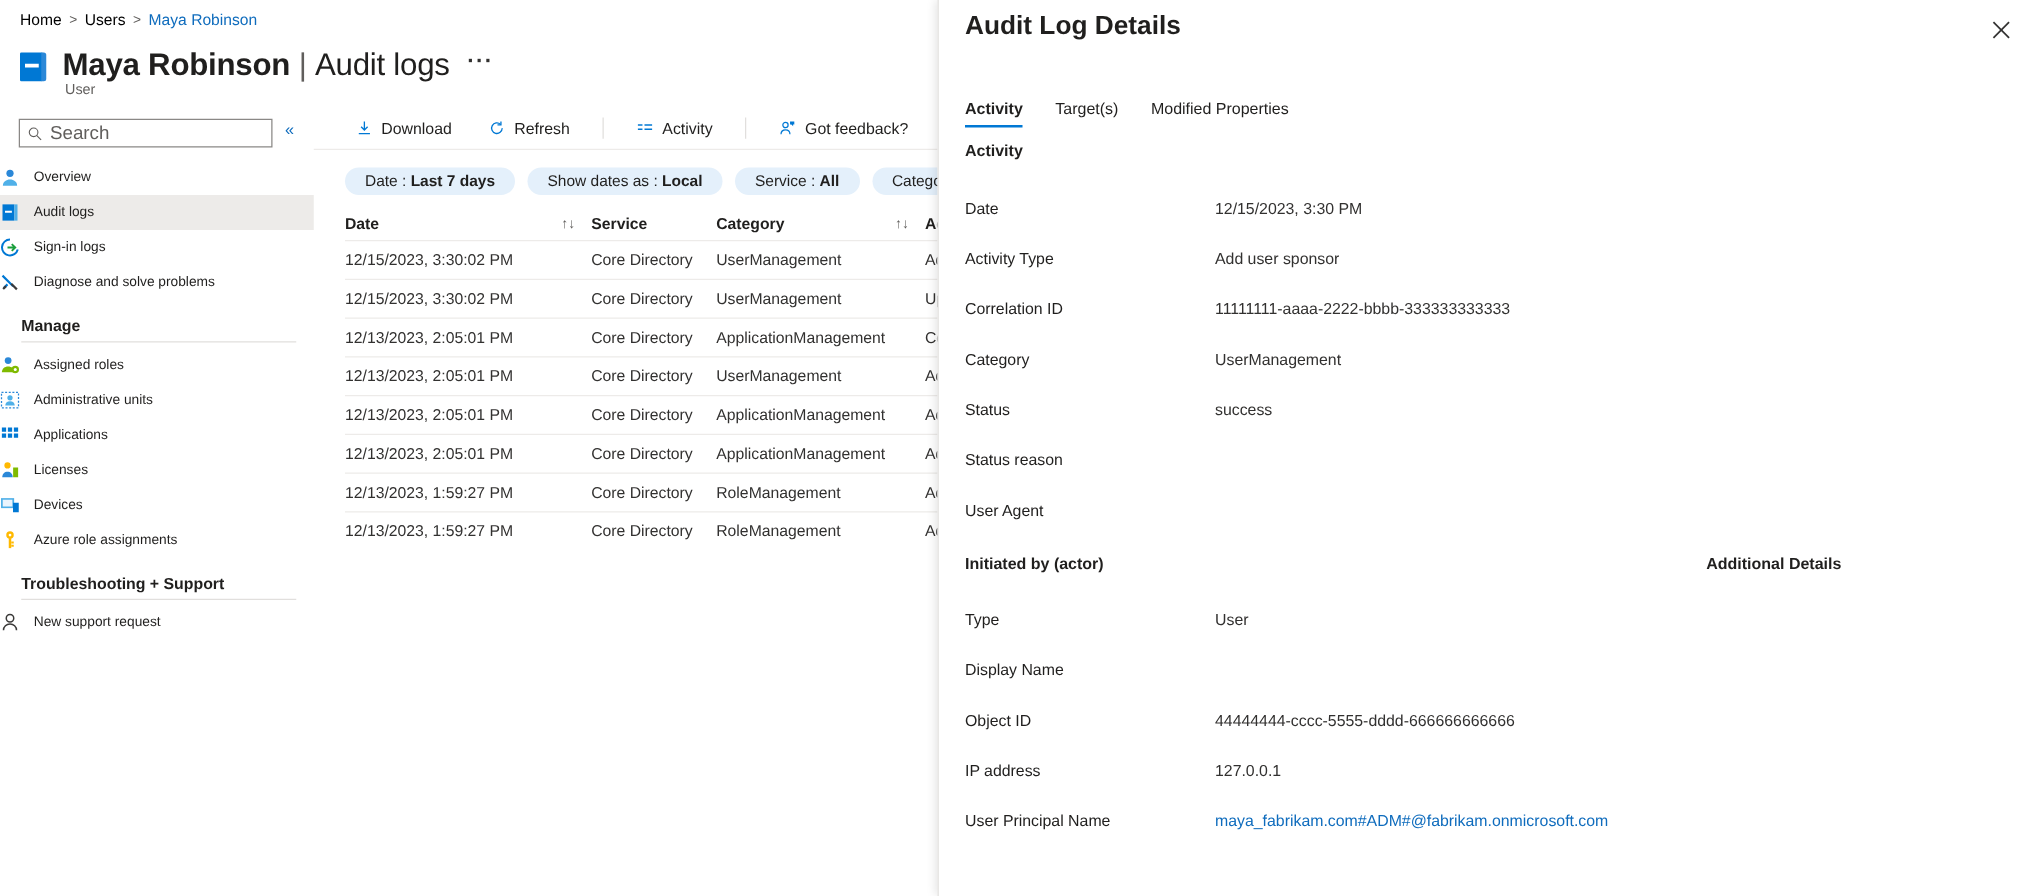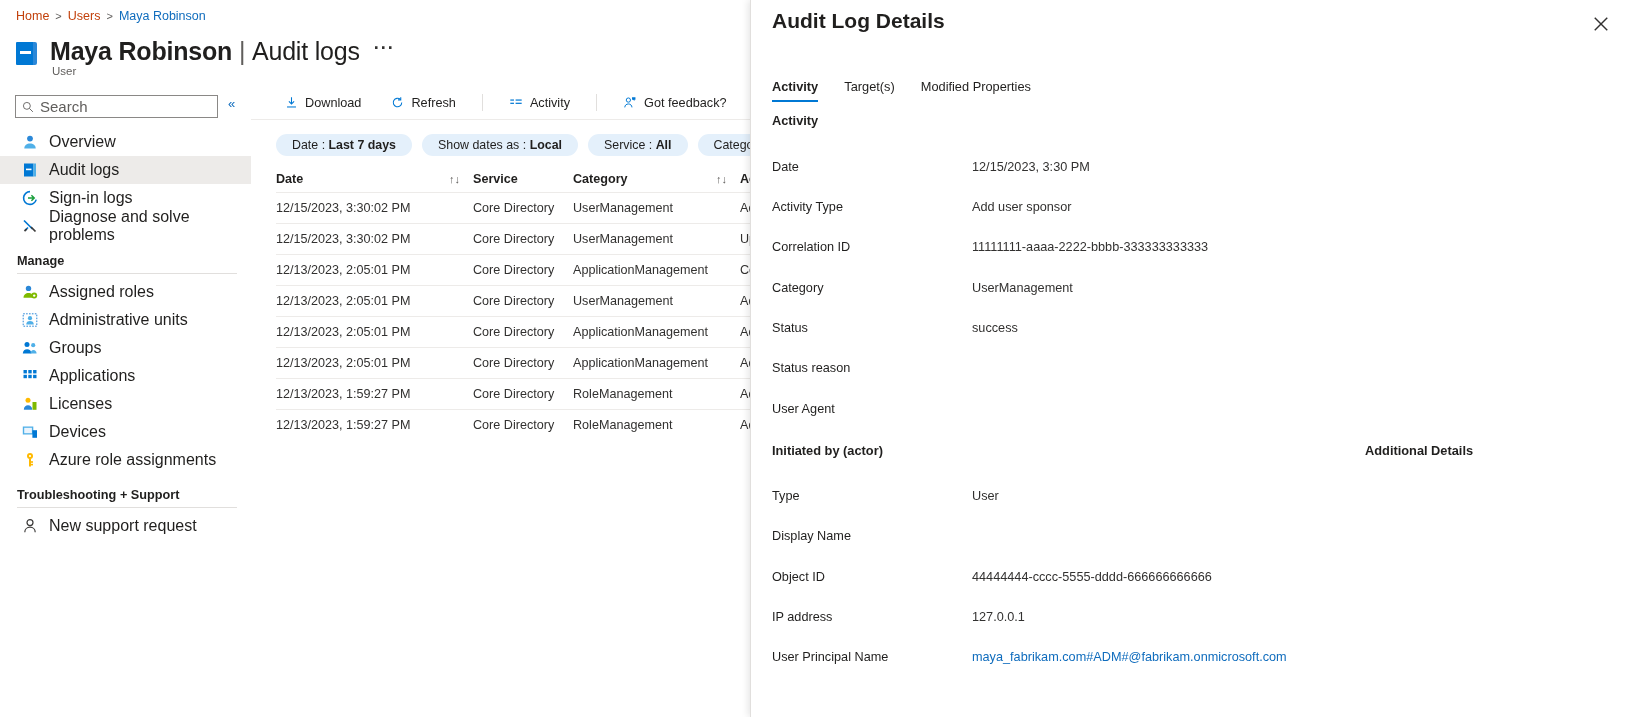--- a/index.html
+++ b/index.html
@@ -11,21 +11,21 @@
     overflow: hidden;
   }
   #app { position: relative; width: 1633px; height: 717px; }
 
   
   .breadcrumb {
     position: absolute; left: 16px; top: 9px;
     display: flex; align-items: center; gap: 6px;
     font-size: 12.5px;
   }
-  .crumb { color: #c2410c; cursor: pointer; }
+  .crumb { color: #000000; cursor: pointer; }
   .crumb.last { color: #0f6cbd; }
   .crumb-sep { color: #605e5c; font-size: 11px; }
 
   
   .title-row {
     position: absolute; left: 14px; top: 32px;
     display: flex; align-items: flex-start; gap: 10px;
   }
   .title-icon {
     width: 26px; height: 28px; margin-top: 8px;
@@ -81,22 +81,22 @@
     font-size: 13px; color: #0f6cbd; cursor: pointer; user-select: none;
   }
 
   
   .sidebar {
     position: absolute; left: 0; top: 128px; width: 251px; height: 589px;
     background: #ffffff;
   }
   .nav-item {
     display: flex; align-items: center; gap: 11px;
-    height: 28px; padding-left: 22px; cursor: pointer;
-    font-size: 16px; color: #201f1e;
+    height: 28px; padding-left: 0; cursor: pointer;
+    font-size: 11px; color: #201f1e;
   }
   .nav-item.selected { background: #edebe9; }
   .nav-icon { width: 16px; height: 16px; flex: 0 0 16px; position: relative; }
   .nav-group {
     font-size: 12.7px; font-weight: 700; color: #201f1e;
     padding-left: 17px; margin-top: 14px; margin-bottom: 2px;
   }
   .nav-rule {
     height: 1px; background: #e1dfdd; margin: 5px 14px 4px 17px;
   }
@@ -279,31 +279,20 @@
       <span class="nav-icon">
         <svg width="16" height="16" viewBox="0 0 16 16">
             <rect x="1.2" y="1.8" width="13.6" height="12.4" fill="none" stroke="#2b88d8" stroke-width="1" stroke-dasharray="1.6 1.3"></rect>
             <circle cx="8" cy="6.2" r="2.1" fill="#50b0e8"></circle>
             <path d="M4.2 12.4c0-2.2 1.7-3.4 3.8-3.4s3.8 1.2 3.8 3.4z" fill="#50b0e8"></path>
           </svg>
       </span>
       <span>Administrative units</span>
     </div>
 
-    <div class="nav-item">
-      <span class="nav-icon">
-        <svg width="16" height="16" viewBox="0 0 16 16">
-            <circle cx="5" cy="4.6" r="2.5" fill="#0078d4"></circle>
-            <circle cx="11.2" cy="5.2" r="2.1" fill="#50b0e8"></circle>
-            <path d="M0.8 13.6c0-2.8 2-4.3 4.3-4.3s4.3 1.5 4.3 4.3z" fill="#0078d4"></path>
-            <path d="M8.4 13.6c0-2.4 1.5-3.6 3.1-3.6s3.1 1.2 3.1 3.6z" fill="#50b0e8"></path>
-          </svg>
-      </span>
-      <span>Groups</span>
-    </div>
 
     <div class="nav-item">
       <span class="nav-icon">
         <svg width="16" height="16" viewBox="0 0 16 16">
             <g fill="#0078d4">
               <rect x="1.5" y="2" width="3.4" height="3.4"></rect>
               <rect x="6.3" y="2" width="3.4" height="3.4"></rect>
               <rect x="11.1" y="2" width="3.4" height="3.4"></rect>
               <rect x="1.5" y="6.8" width="3.4" height="3.4"></rect>
               <rect x="6.3" y="6.8" width="3.4" height="3.4"></rect>

